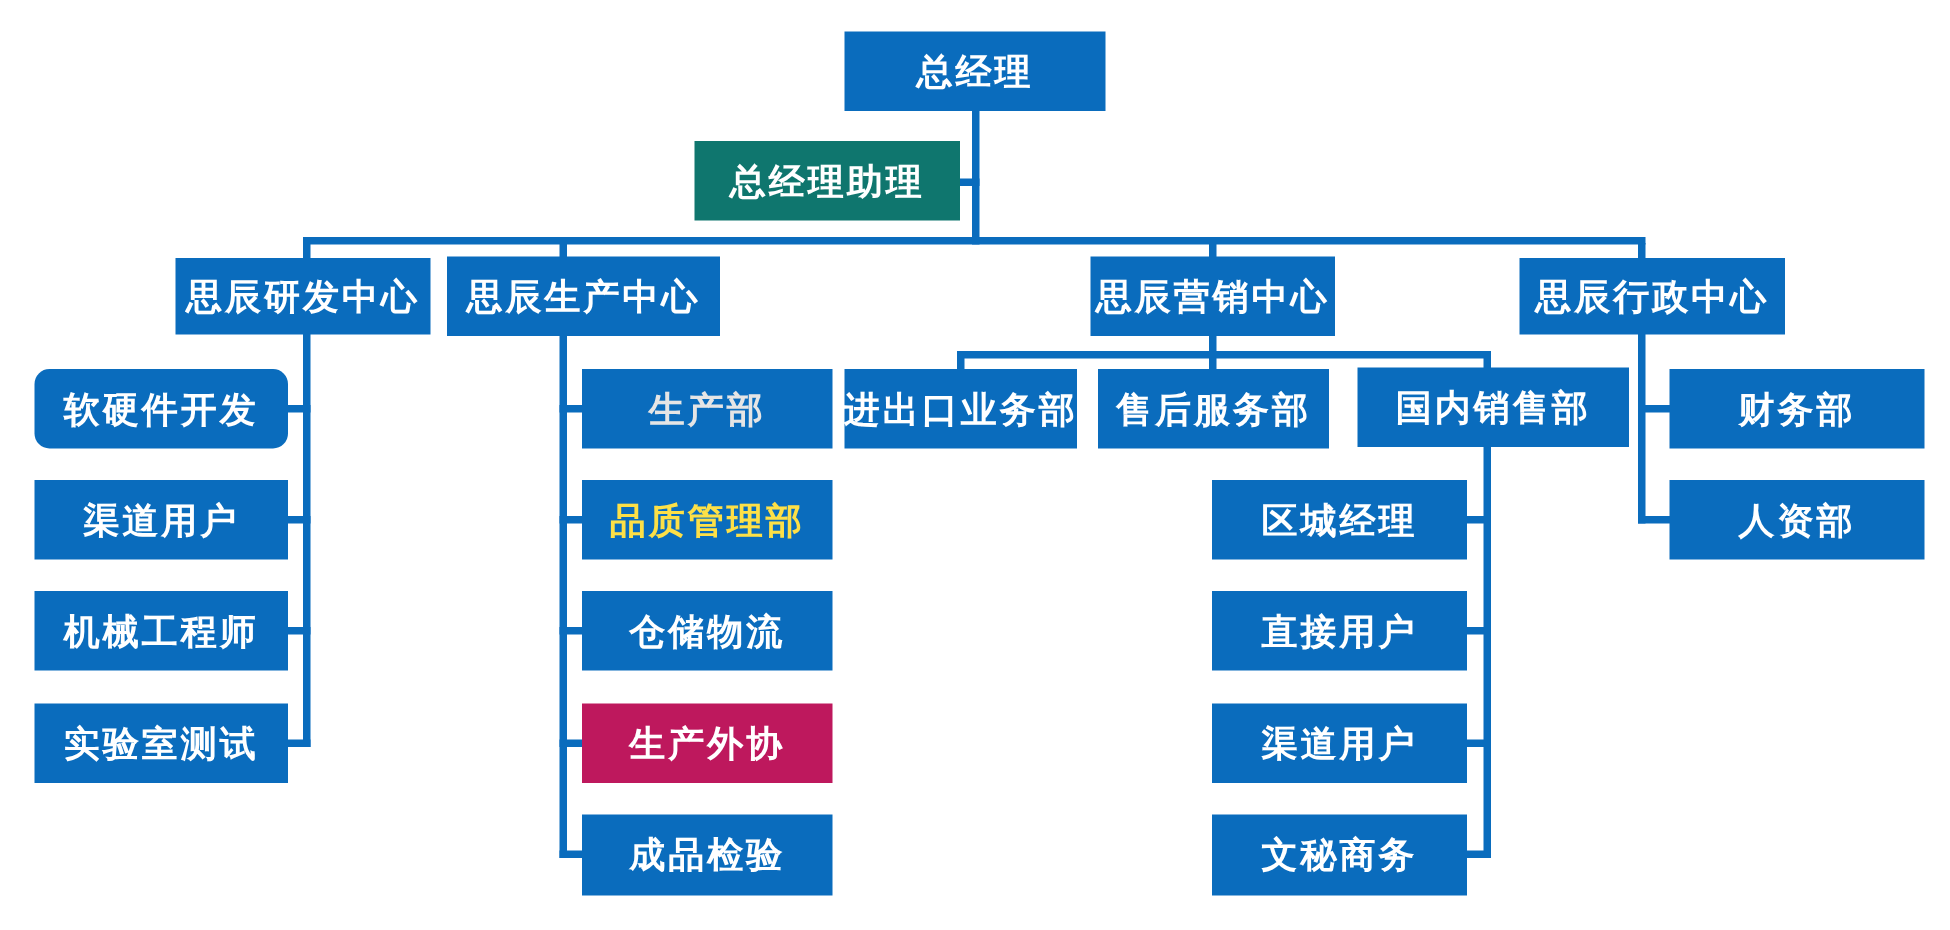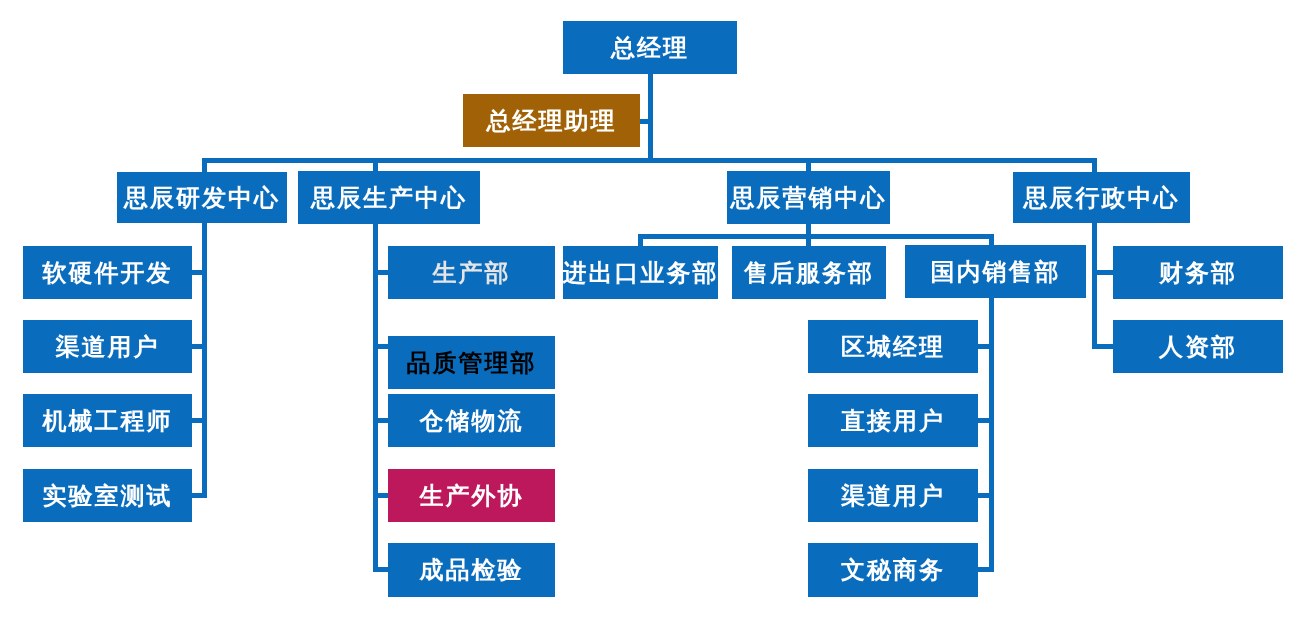--- a/index.html
+++ b/index.html
@@ -68,34 +68,34 @@
   <div class="connector" style="left: 974px; top: 344px; width: 16px; height: 5px; background-color: rgb(10, 108, 189);"></div>
   <div class="connector" style="left: 974px; top: 418px; width: 16px; height: 5px; background-color: rgb(10, 108, 189);"></div>
   <div class="connector" style="left: 974px; top: 493px; width: 16px; height: 5px; background-color: rgb(10, 108, 189);"></div>
   <div class="connector" style="left: 974px; top: 567px; width: 16px; height: 5px; background-color: rgb(10, 108, 189);"></div>
 
   <div class="connector" style="left: 1092px; top: 222px; width: 5px; height: 127px; background-color: rgb(10, 108, 189);"></div>
   <div class="connector" style="left: 1092px; top: 270px; width: 22px; height: 5px; background-color: rgb(10, 108, 189);"></div>
   <div class="connector" style="left: 1092px; top: 344px; width: 22px; height: 5px; background-color: rgb(10, 108, 189);"></div>
 
   <div class="org-node" style="left: 563px; top: 21px; width: 174px; height: 53px; background-color: rgb(10, 108, 189); color: rgb(255, 255, 255);">总经理</div>
-  <div class="org-node" style="left: 463px; top: 94px; width: 177px; height: 53px; background-color: #a16207; color: rgb(255, 255, 255);">总经理助理</div>
+  <div class="org-node" style="left: 463px; top: 94px; width: 177px; height: 53px; background-color: #0f766e; color: rgb(255, 255, 255);">总经理助理</div>
 
   <div class="org-node" style="left: 117px; top: 172px; width: 170px; height: 51px; background-color: rgb(10, 108, 189); color: rgb(255, 255, 255);">思辰研发中心</div>
   <div class="org-node" style="left: 298px; top: 171px; width: 182px; height: 53px; background-color: rgb(10, 108, 189); color: rgb(255, 255, 255);">思辰生产中心</div>
   <div class="org-node" style="left: 727px; top: 171px; width: 163px; height: 53px; background-color: rgb(10, 108, 189); color: rgb(255, 255, 255);">思辰营销中心</div>
   <div class="org-node" style="left: 1013px; top: 172px; width: 177px; height: 51px; background-color: rgb(10, 108, 189); color: rgb(255, 255, 255);">思辰行政中心</div>
 
-  <div class="org-node" style="left: 23px; top: 246px; width: 169px; height: 53px; background-color: rgb(10, 108, 189); color: rgb(255, 255, 255);">软硬件开发</div>
+  <div class="org-node" style="left: 23px; top: 246px; width: 169px; height: 53px; background-color: rgb(10, 108, 189); color: rgb(255, 255, 255); border-radius: 10px;">软硬件开发</div>
   <div class="org-node" style="left: 23px; top: 320px; width: 169px; height: 53px; background-color: rgb(10, 108, 189); color: rgb(255, 255, 255);">渠道用户</div>
   <div class="org-node" style="left: 23px; top: 394px; width: 169px; height: 53px; background-color: rgb(10, 108, 189); color: rgb(255, 255, 255);">机械工程师</div>
   <div class="org-node" style="left: 23px; top: 469px; width: 169px; height: 53px; background-color: rgb(10, 108, 189); color: rgb(255, 255, 255);">实验室测试</div>
 
   <div class="org-node" style="left: 388px; top: 246px; width: 167px; height: 53px; background-color: rgb(10, 108, 189); color: #e5e5e5;">生产部</div>
-  <div class="org-node" style="left: 388px; top: 320px; width: 167px; height: 53px; background-color: rgb(10, 108, 189); color: #000000; margin-top: 16px;">品质管理部</div>
+  <div class="org-node" style="left: 388px; top: 320px; width: 167px; height: 53px; background-color: rgb(10, 108, 189); color: #fde047;">品质管理部</div>
   <div class="org-node" style="left: 388px; top: 394px; width: 167px; height: 53px; background-color: rgb(10, 108, 189); color: rgb(255, 255, 255);">仓储物流</div>
   <div class="org-node" style="left: 388px; top: 469px; width: 167px; height: 53px; background-color: #be185d; color: rgb(255, 255, 255);">生产外协</div>
   <div class="org-node" style="left: 388px; top: 543px; width: 167px; height: 54px; background-color: rgb(10, 108, 189); color: rgb(255, 255, 255);">成品检验</div>
 
   <div class="org-node" style="left: 563px; top: 246px; width: 155px; height: 53px; background-color: rgb(10, 108, 189); color: rgb(255, 255, 255);">进出口业务部</div>
   <div class="org-node" style="left: 732px; top: 246px; width: 154px; height: 53px; background-color: rgb(10, 108, 189); color: rgb(255, 255, 255);">售后服务部</div>
   <div class="org-node" style="left: 905px; top: 245px; width: 181px; height: 53px; background-color: rgb(10, 108, 189); color: rgb(255, 255, 255);">国内销售部</div>
 
   <div class="org-node" style="left: 808px; top: 394px; width: 170px; height: 53px; background-color: rgb(10, 108, 189); color: rgb(255, 255, 255);">直接用户</div>
   <div class="org-node" style="left: 808px; top: 320px; width: 170px; height: 53px; background-color: rgb(10, 108, 189); color: rgb(255, 255, 255);">区城经理</div>

